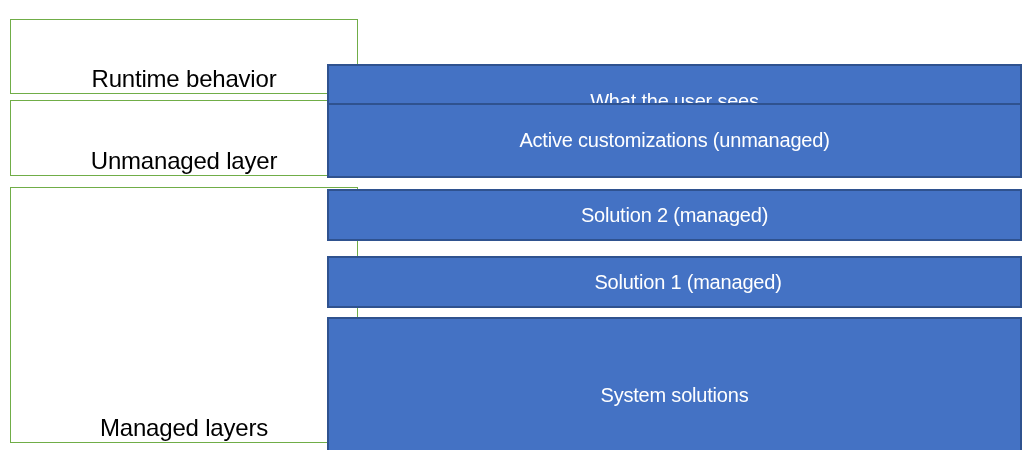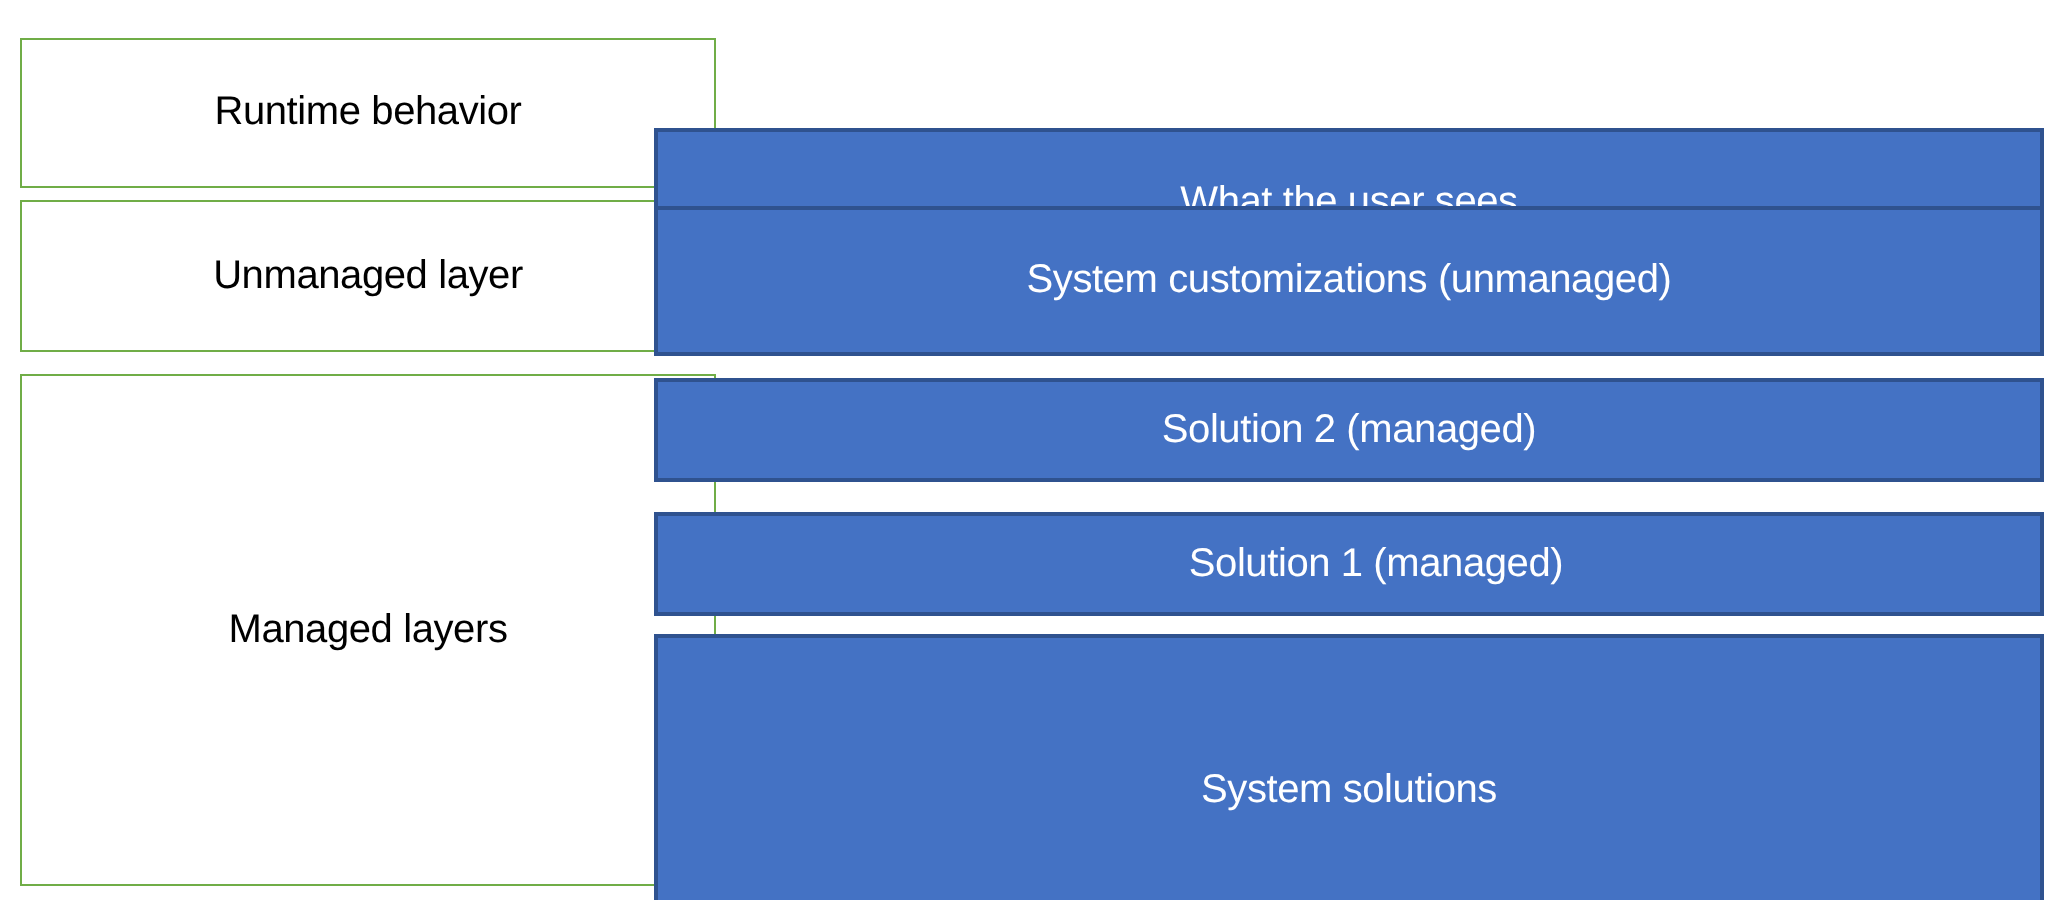--- a/index.html
+++ b/index.html
@@ -16,24 +16,24 @@
     overflow: hidden;
   }
   .label-box {
     position: absolute;
     left: 10px;
     width: 348px;
     box-sizing: border-box;
     background: var(--label-fill, #ffffff);
     border: 1.5px solid var(--label-border, #70AD47);
     display: flex;
-    align-items: center;
+    align-items: flex-end;
     justify-content: center;
     color: var(--label-text, #000000);
-    font-size: 20px;
+    font-size: 24px;
     letter-spacing: -0.2px;
   }
   .layer-box {
     position: absolute;
     left: 327px;
     width: 695px;
     box-sizing: border-box;
     background: var(--layer-fill, #4472C4);
     border: 2px solid var(--layer-border, #2F528F);
     display: flex;
@@ -69,21 +69,21 @@
 
   <div class="label-box lb-2">
     <span>Managed layers</span>
   </div>
 
   <div class="layer-box rb-0">
     <span>What the user sees</span>
   </div>
 
   <div class="layer-box rb-1">
-    <span>System customizations (unmanaged)</span>
+    <span>Active customizations (unmanaged)</span>
   </div>
 
   <div class="layer-box rb-2">
     <span>Solution 2 (managed)</span>
   </div>
 
   <div class="layer-box rb-3">
     <span>Solution 1 (managed)</span>
   </div>
 

